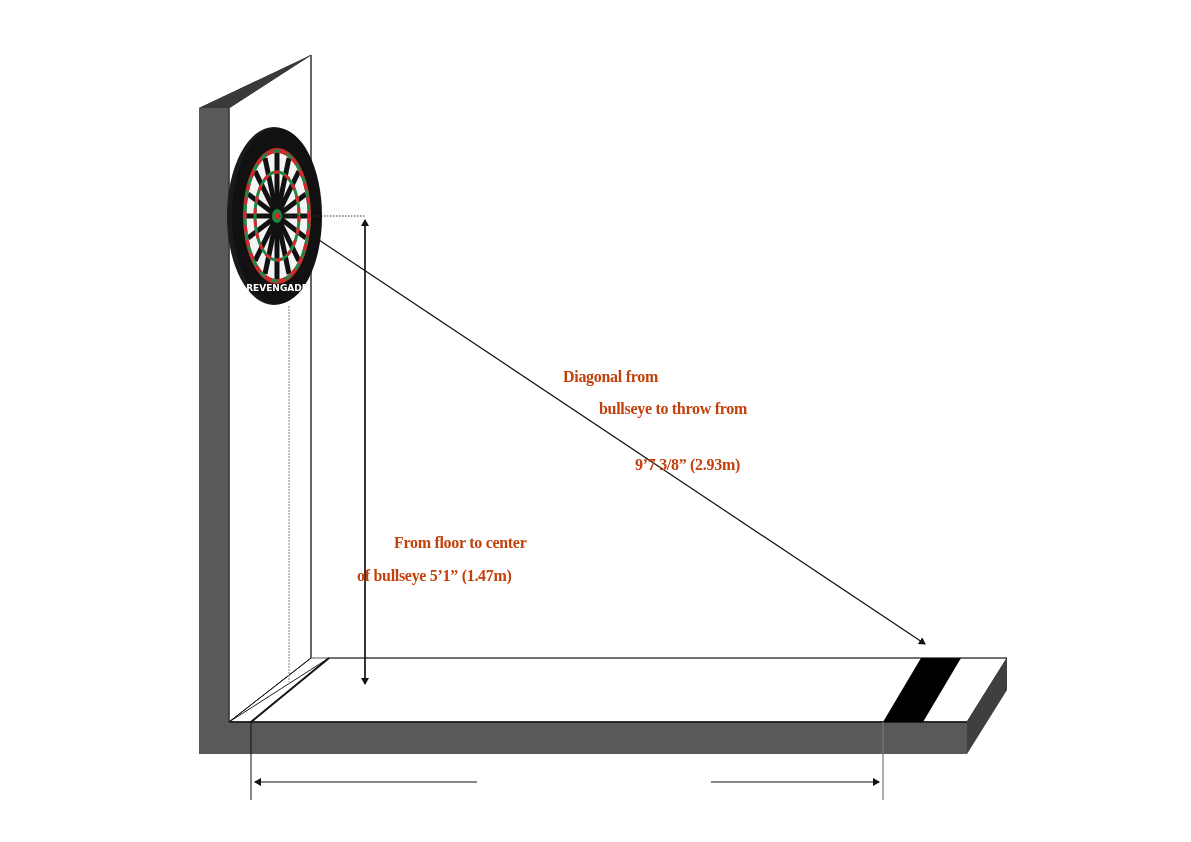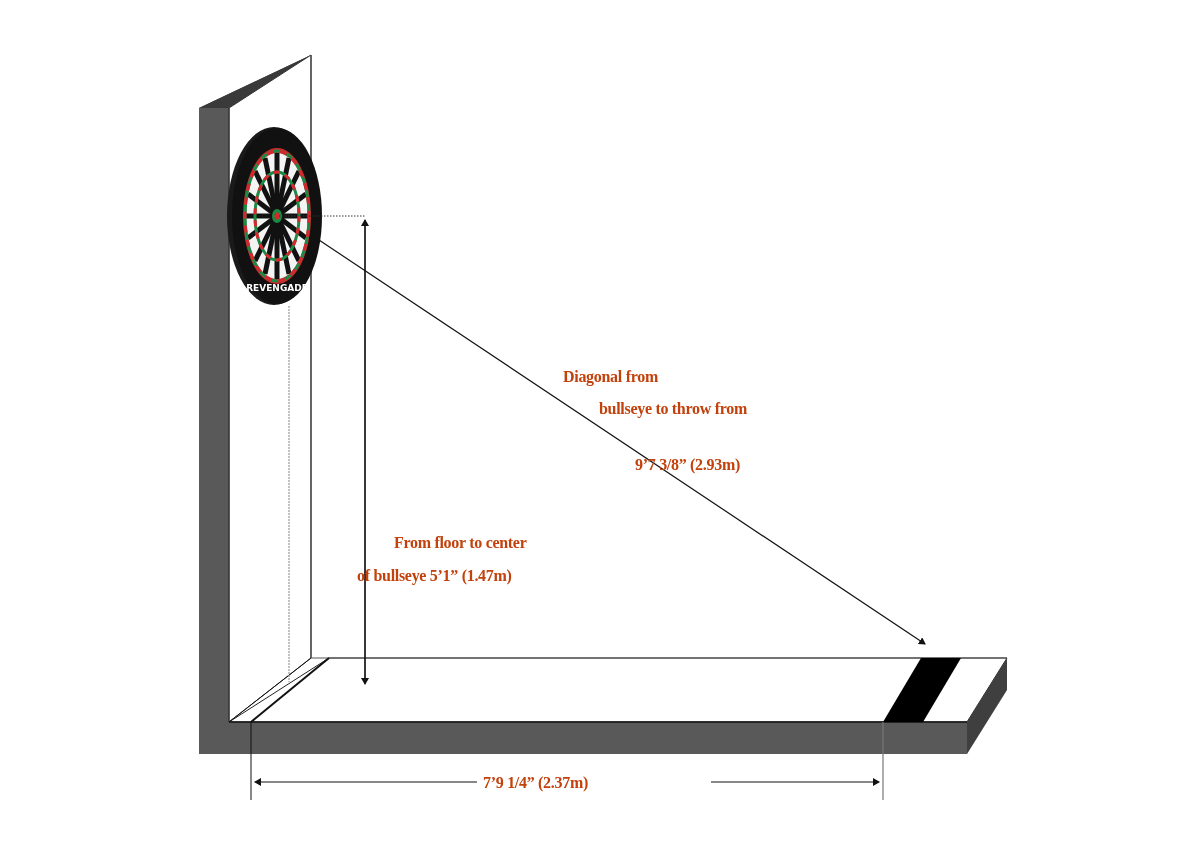--- a/index.html
+++ b/index.html
@@ -108,14 +108,13 @@
   </svg>
 
   
   <div class="label" style="left:556px; top:362px;">Diagonal from</div>
   <div class="label" style="left:592px; top:394px;">bullseye to throw from</div>
   <div class="label" style="left:628px; top:426px;margin-top:24px;">9’7 3/8” (2.93m)</div>
 
   <div class="label" style="left:350px; top:528px;margin-left:37px;">From floor to center</div>
   <div class="label" style="left:350px; top:561px;">of bullseye 5’1” (1.47m)</div>
 
-  <div class="label" style="left:476px; top:768px;">7’9 1/4” (2.37m)</div>
 </div>
 
 </body></html>

